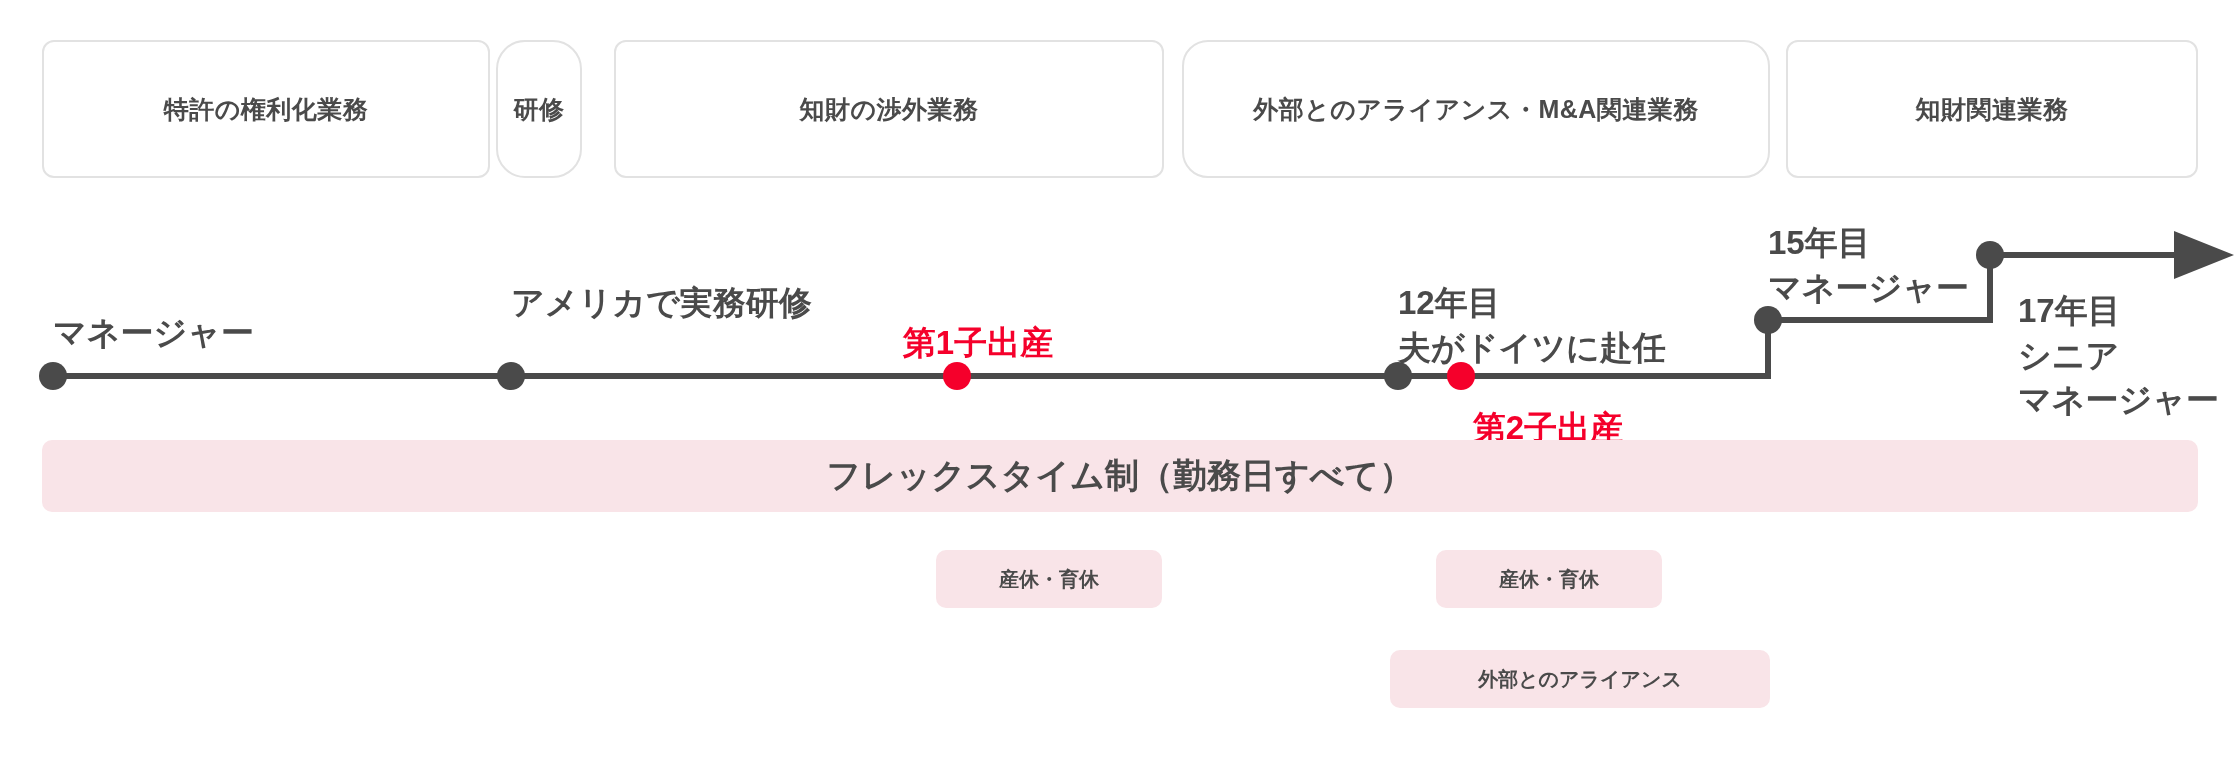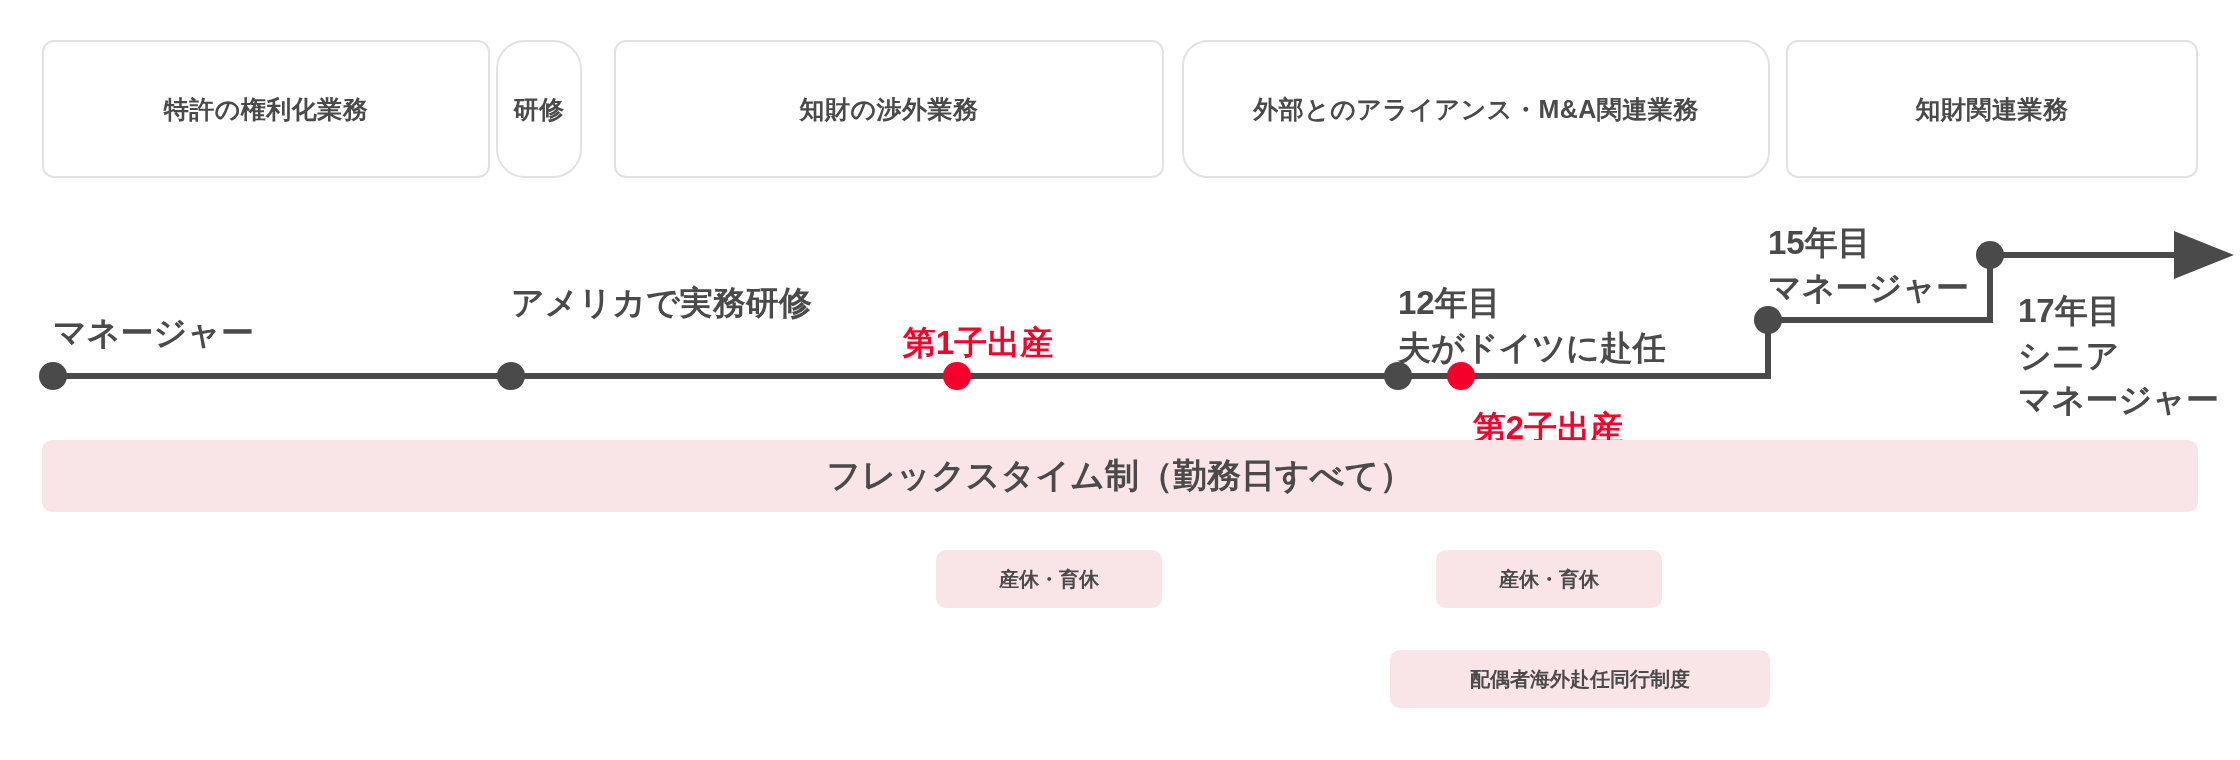--- a/index.html
+++ b/index.html
@@ -115,17 +115,17 @@
       <div class="bar" style="left: 42px; top: 440px; width: 2156px; height: 72px;">
         <span>フレックスタイム制（勤務日すべて）</span>
       </div>
       <div class="bar small" style="left: 936px; top: 550px; width: 226px; height: 58px;">
         <span>産休・育休</span>
       </div>
       <div class="bar small" style="left: 1436px; top: 550px; width: 226px; height: 58px;">
         <span>産休・育休</span>
       </div>
       <div class="bar small" style="left: 1390px; top: 650px; width: 380px; height: 58px;">
-        <span>配偶者海外赴任同行制度</span>
+        <span>外部とのアライアンス</span>
       </div>
     </div>
 
 </div>
 
 </body></html>

